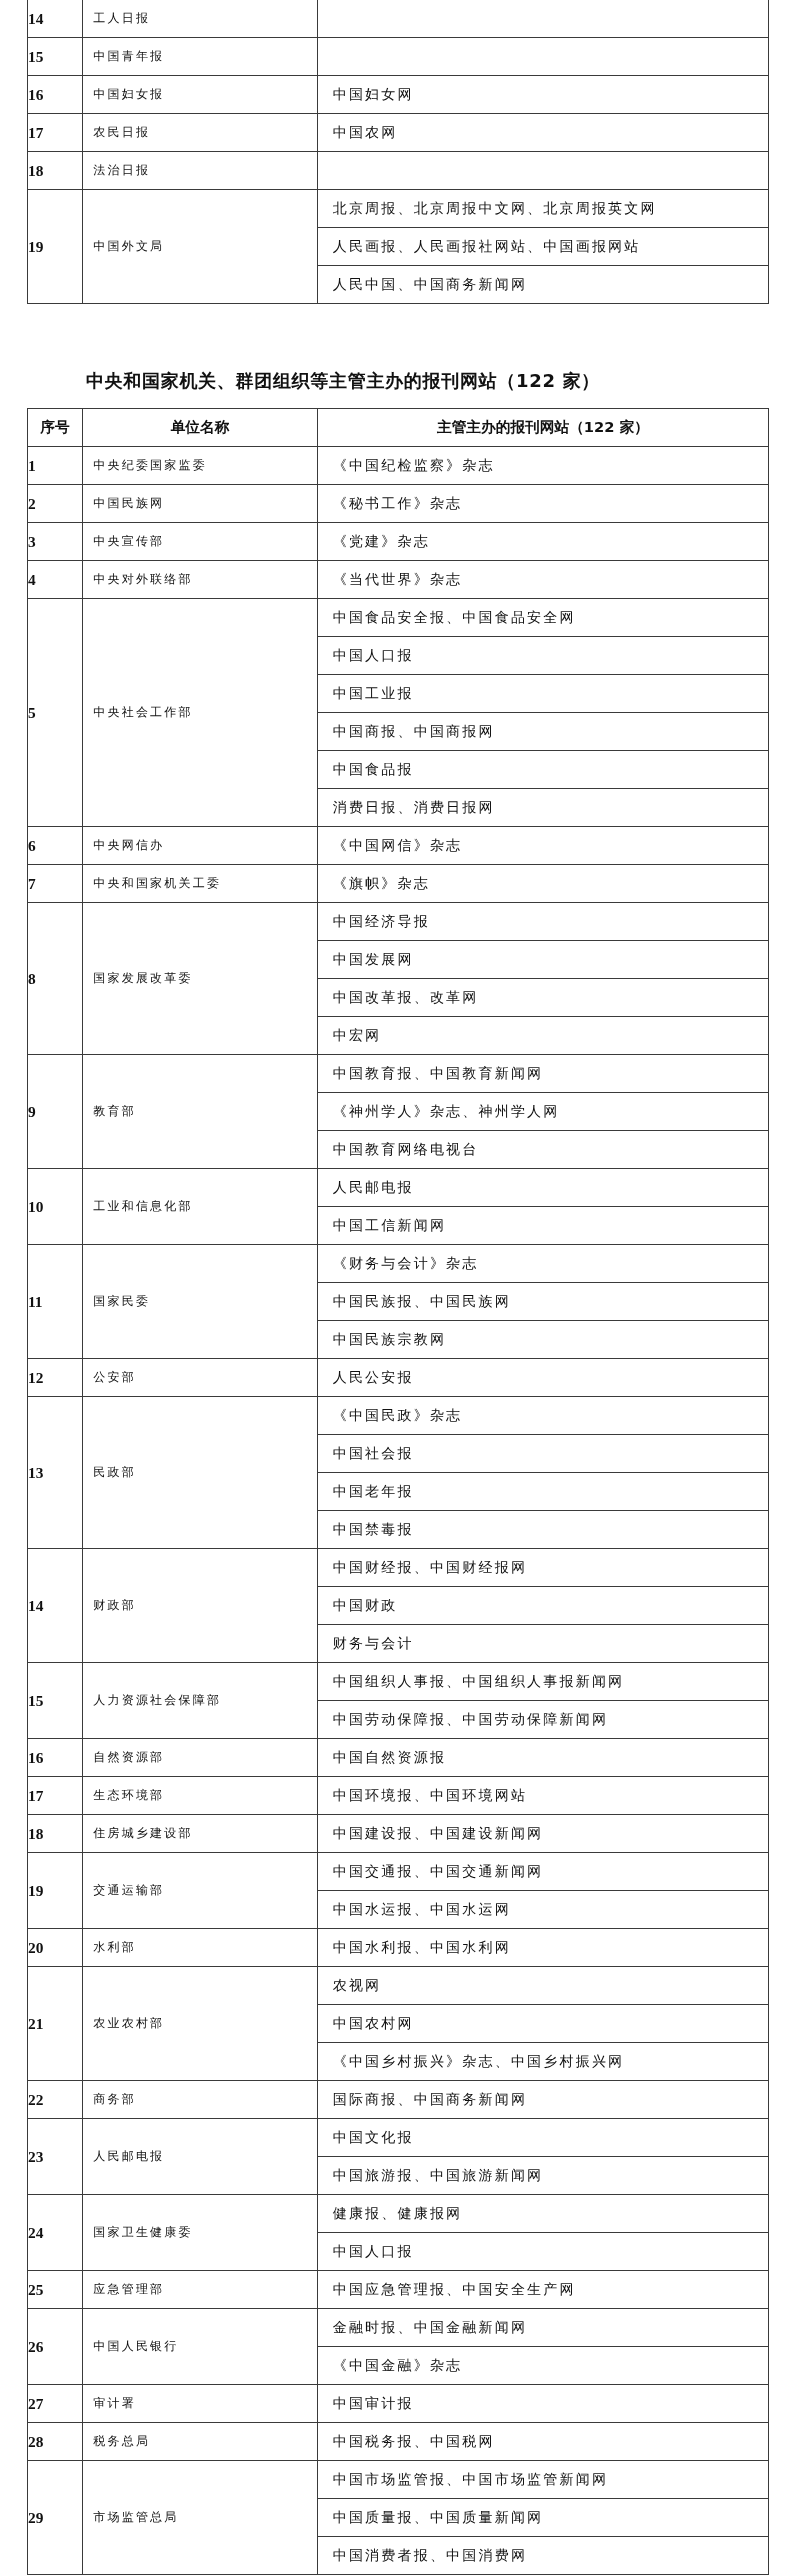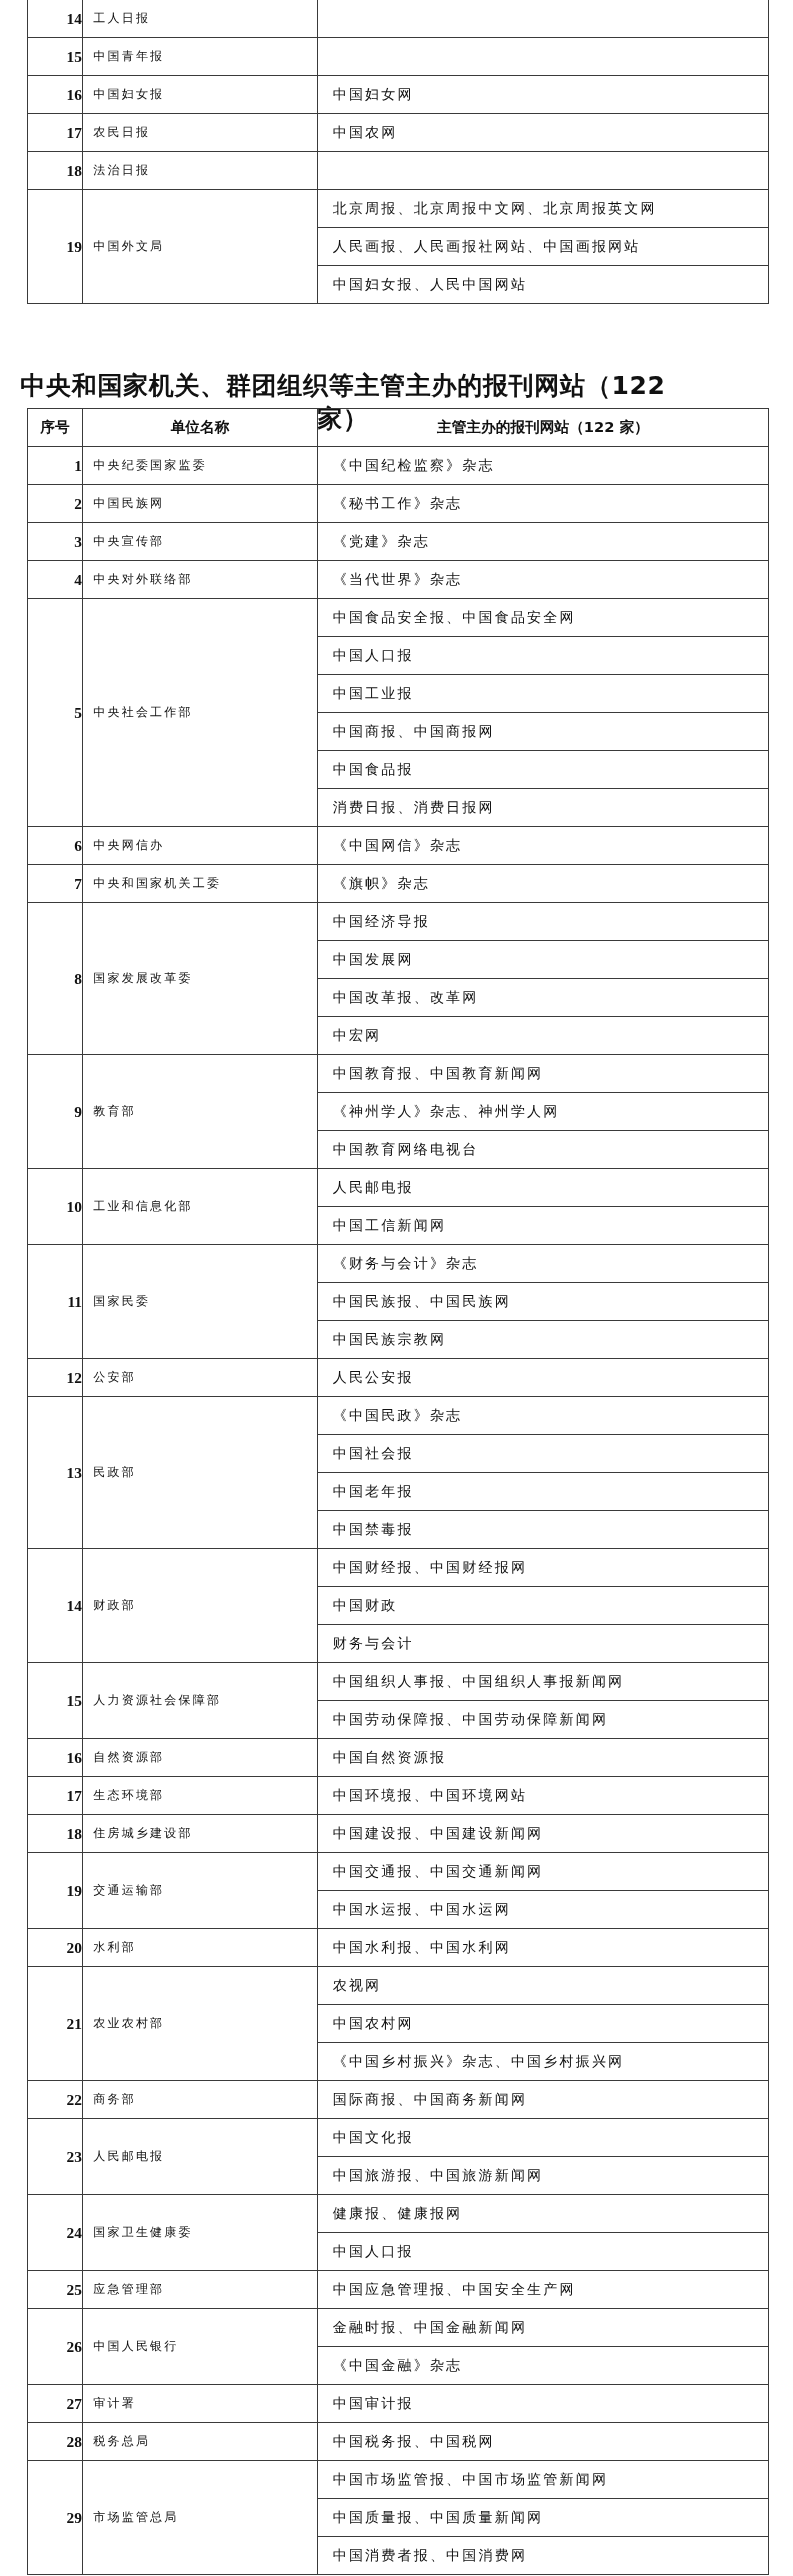--- a/index.html
+++ b/index.html
@@ -3,28 +3,28 @@
 <meta charset="utf-8">
 <style>
   html, body { margin: 0; padding: 0; background: #ffffff; }
   body { width: 794px; height: 2576px; position: relative; overflow: hidden;
          font-family: "DejaVu Sans", "Liberation Sans", sans-serif; color: #111; }
   .tbl { position: absolute; left: 27px; width: 741px; border-collapse: collapse; table-layout: fixed; }
   .tbl td, .tbl th { border: 1.1px solid #3a3a3a; padding: 0; height: 37px; box-sizing: border-box; }
   .tbl col.c0 { width: 55px; }
   .tbl col.c1 { width: 235px; }
   .tbl col.c2 { width: 451px; }
-  .num { text-align: right; font-family: "Liberation Serif", "DejaVu Serif", serif;
+  .num { text-align: left; font-family: "Liberation Serif", "DejaVu Serif", serif;
          font-weight: bold; font-size: 15.4px; }
   .unit { text-align: left; padding-left: 10.3px !important; font-size: 12px; letter-spacing: 2.2px; vertical-align: middle; }
   .site { text-align: left; padding-left: 14.7px !important; font-size: 14px; letter-spacing: 2.2px; }
   th { font-weight: bold; font-size: 14.7px; text-align: center; margin-top: 36px; }
   #table-top { top: -0.7px; }
   #section-title { position: absolute; left: 0; width: 686px; top: 369px; text-align: center;
-         font-weight: bold; font-size: 25px; letter-spacing: 0.7px; }
+         font-weight: bold; font-size: 18px; letter-spacing: 0.7px; }
   #table-main { top: 408px; }
   tr { height: 38px; }
 </style>
 </head>
 <body>
 
 <table id="table-top" class="tbl">
   <colgroup>
       <col class="c0">
       <col class="c1">
@@ -58,21 +58,21 @@
       </tr>
       <tr>
         <td class="num" rowspan="3">19</td>
         <td class="unit" rowspan="3">中国外文局</td>
         <td class="site">北京周报、北京周报中文网、北京周报英文网</td>
       </tr>
       <tr>
         <td class="site">人民画报、人民画报社网站、中国画报网站</td>
       </tr>
       <tr>
-        <td class="site">中国妇女报、人民中国网站</td>
+        <td class="site">人民中国、中国商务新闻网</td>
       </tr>
     </tbody>
 </table>
 
 <div id="section-title">中央和国家机关、群团组织等主管主办的报刊网站（122 家）</div>
 
 <table id="table-main" class="tbl">
   <colgroup>
       <col class="c0">
       <col class="c1">

